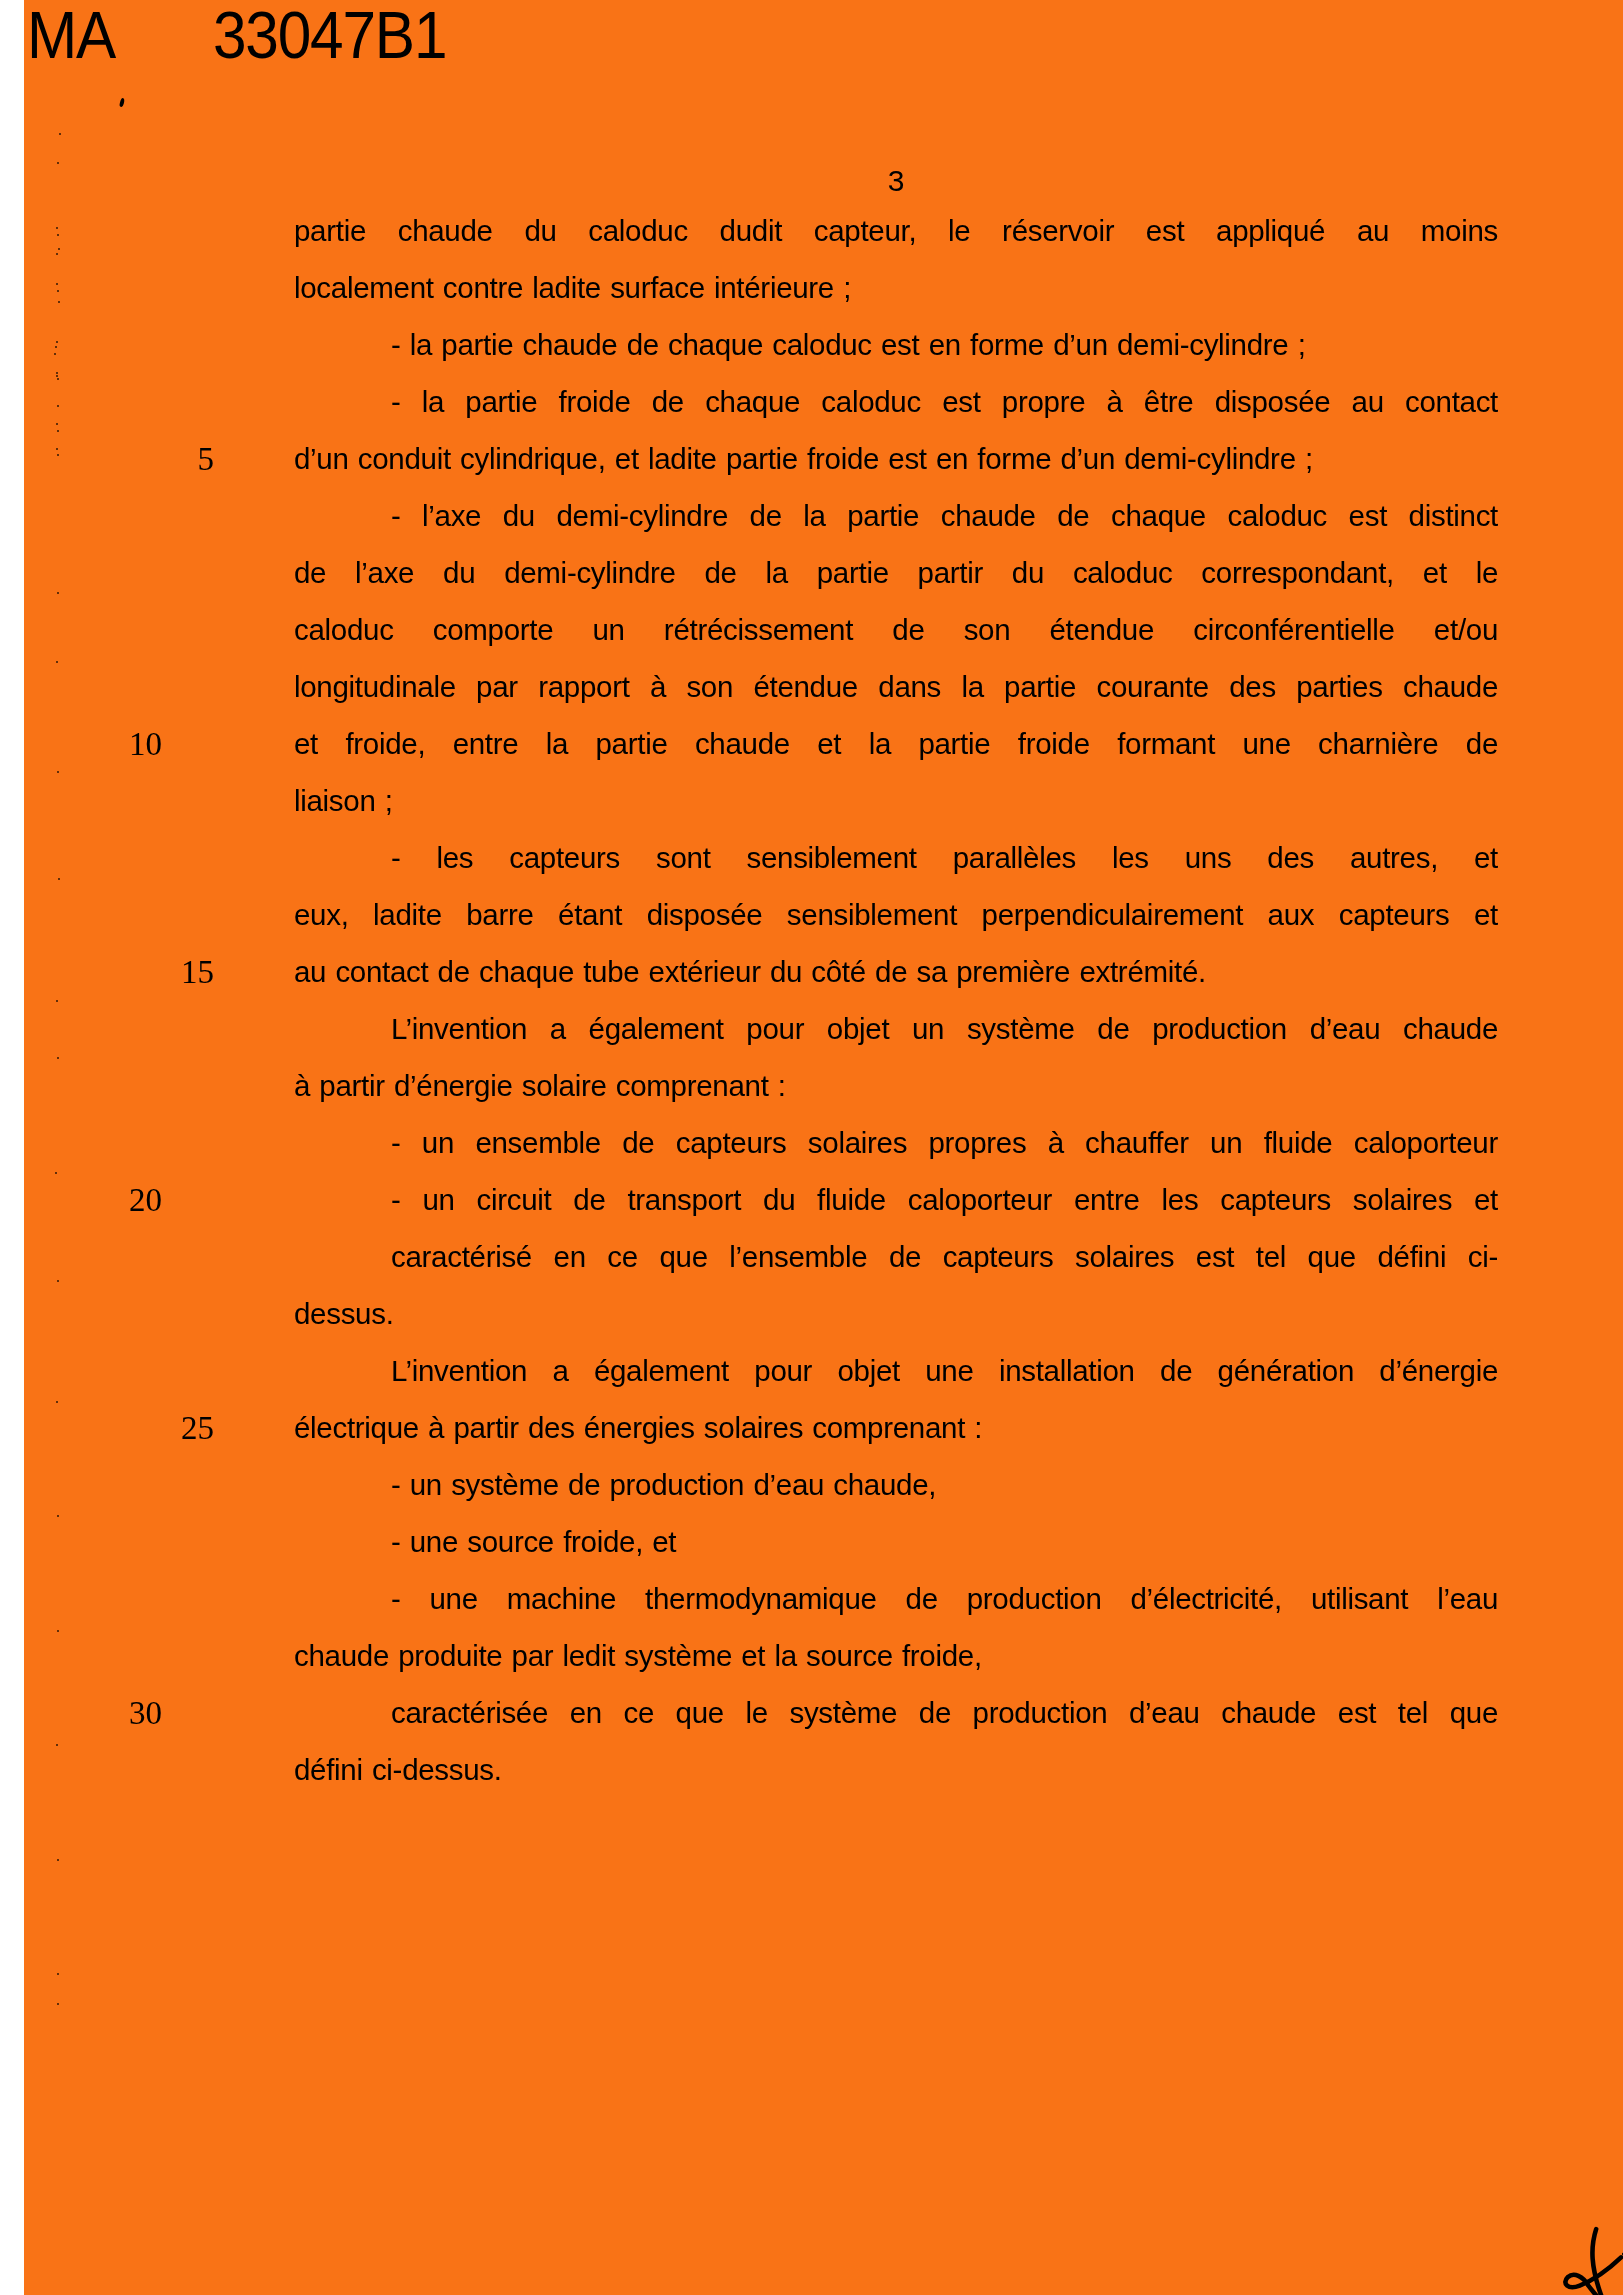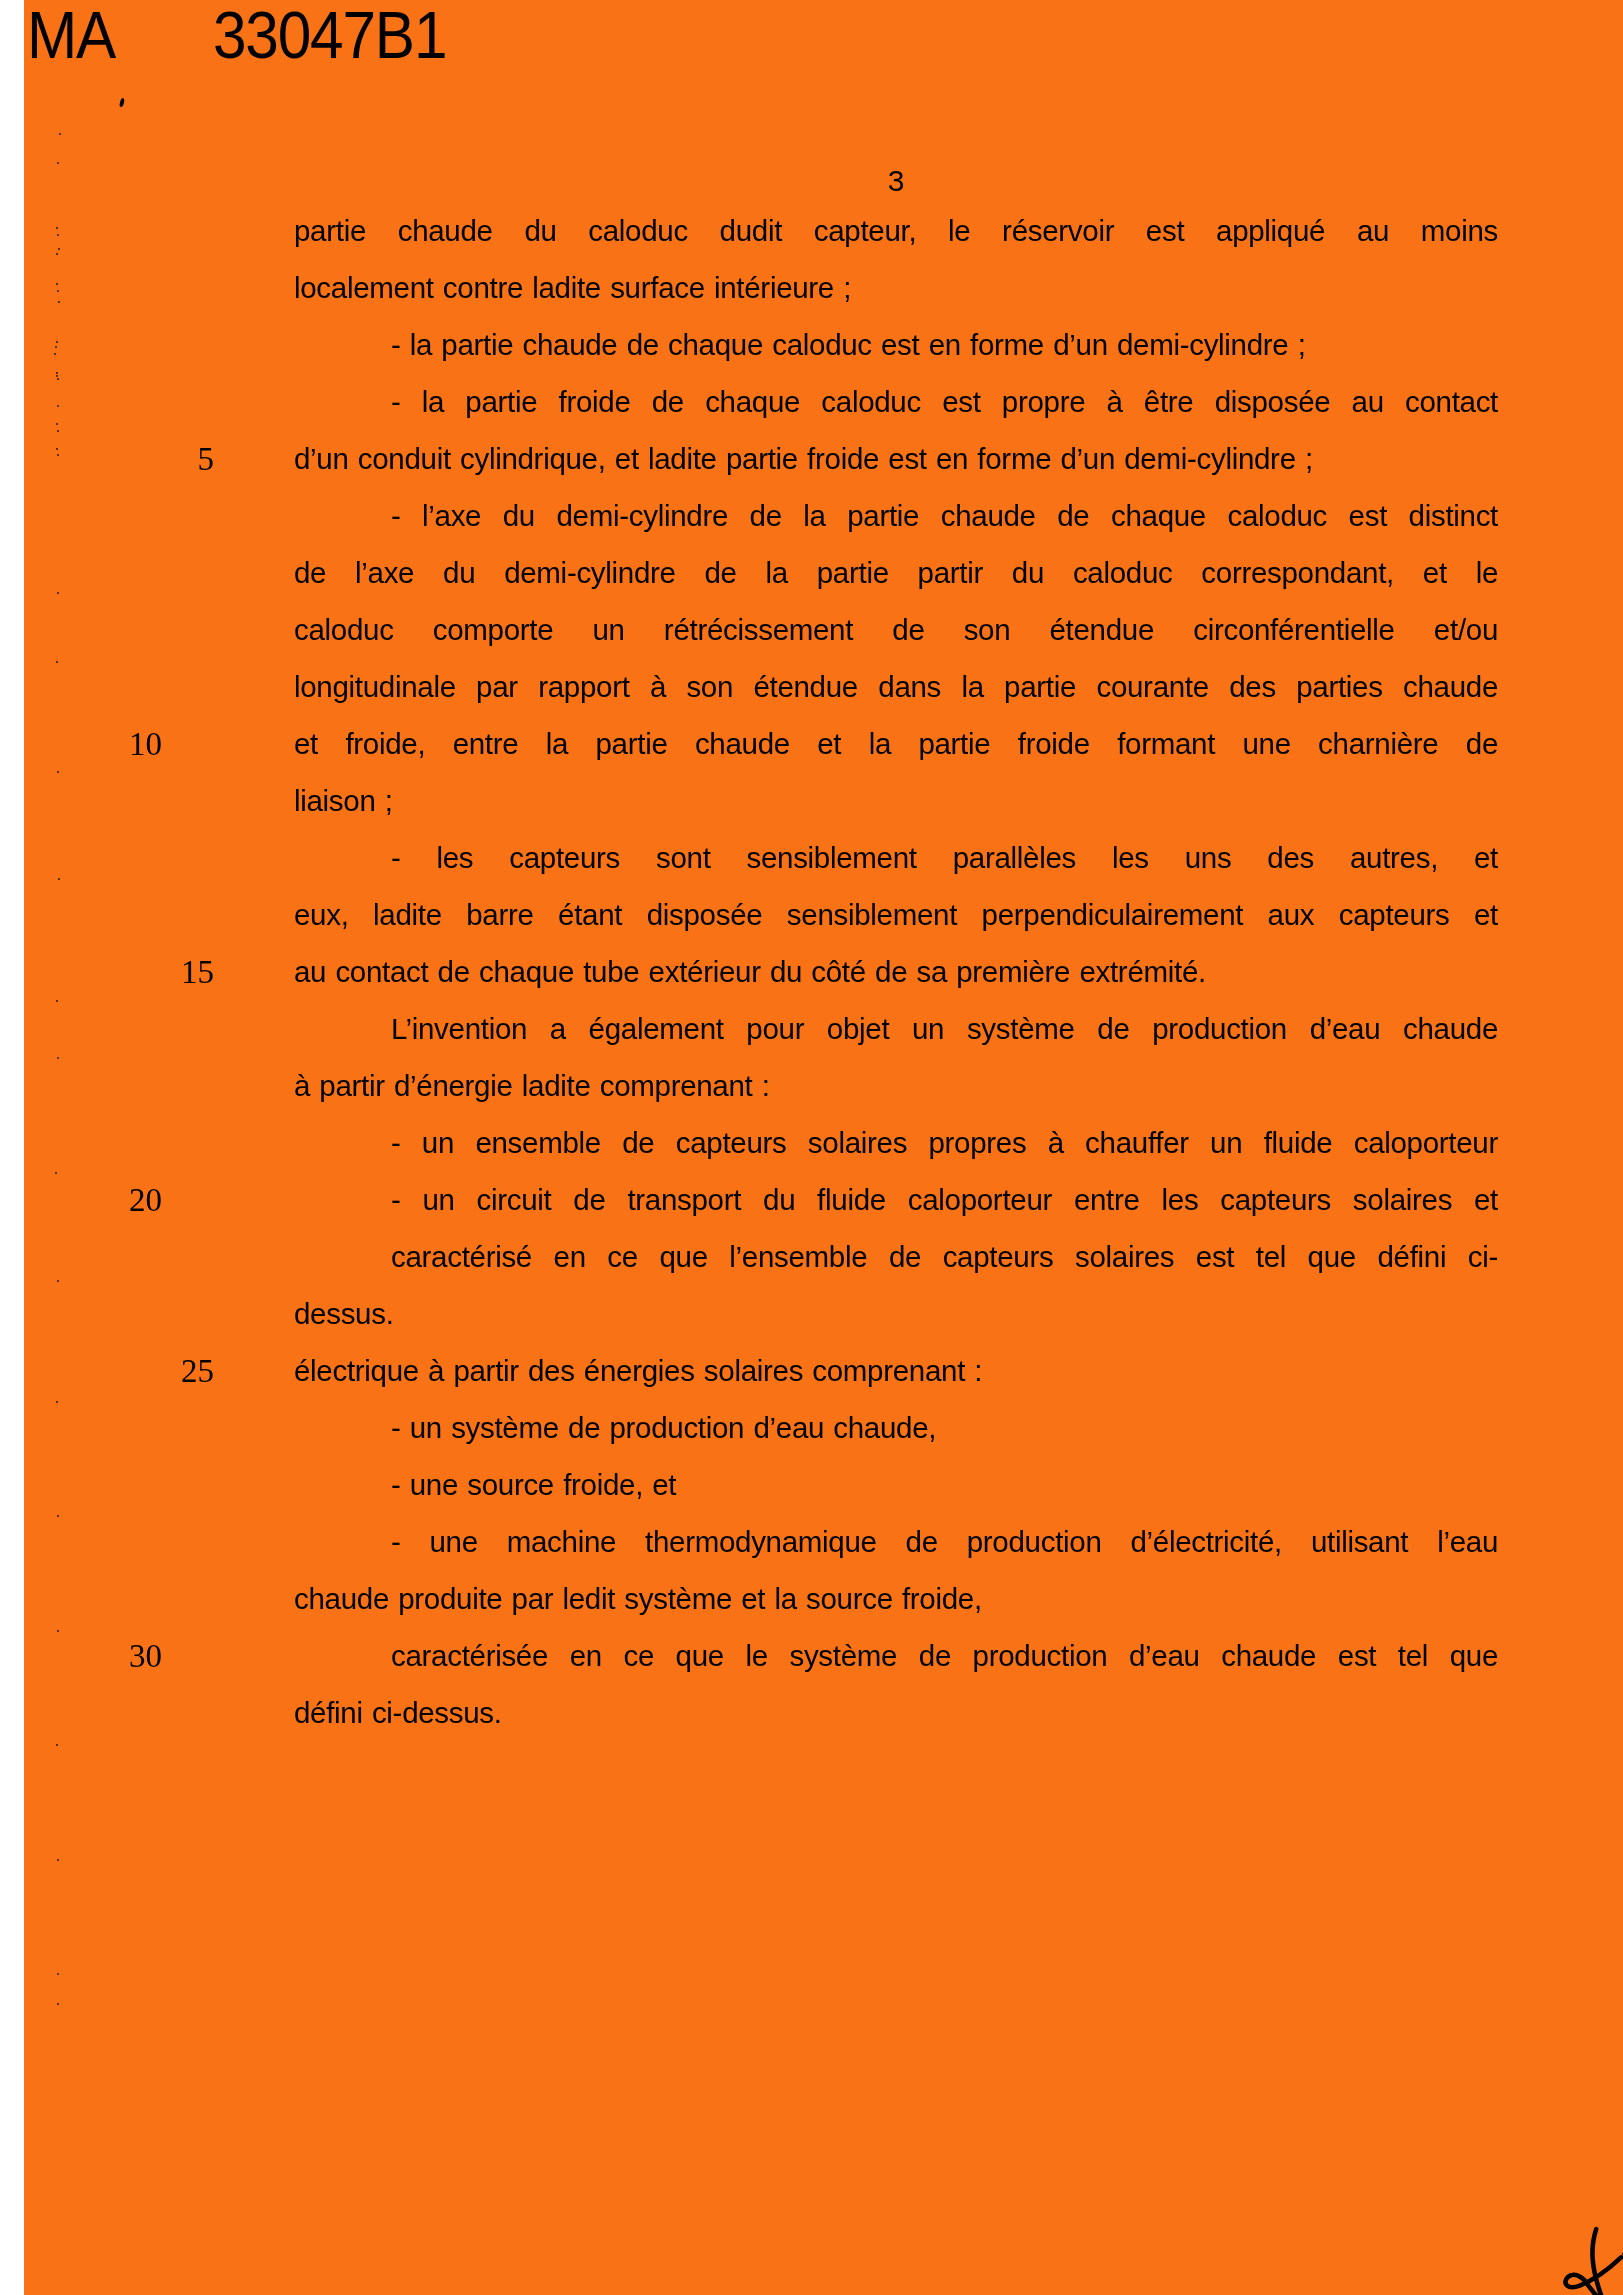--- a/index.html
+++ b/index.html
@@ -116,25 +116,26 @@
       <div class="line indent just"><span>- l’axe du demi-cylindre de la partie chaude de chaque caloduc est distinct</span></div>
       <div class="line just"><span>de l’axe du demi-cylindre de la partie partir du caloduc correspondant, et le</span></div>
       <div class="line just"><span>caloduc comporte un rétrécissement de son étendue circonférentielle et/ou</span></div>
       <div class="line just"><span>longitudinale par rapport à son étendue dans la partie courante des parties chaude</span></div>
       <div class="line just"><span class="margin-num">10</span><span>et froide, entre la partie chaude et la partie froide formant une charnière de</span></div>
       <div class="line"><span>liaison ;</span></div>
       <div class="line indent just"><span>- les capteurs sont sensiblement parallèles les uns des autres, et</span></div>
       <div class="line just"><span>eux, ladite barre étant disposée sensiblement perpendiculairement aux capteurs et</span></div>
       <div class="line"><span class="margin-num">15</span><span>au contact de chaque tube extérieur du côté de sa première extrémité.</span></div>
       <div class="line indent just"><span>L’invention a également pour objet un système de production d’eau chaude</span></div>
-      <div class="line"><span>à partir d’énergie ladite comprenant :</span></div>
+      <div class="line"><span>à partir d’énergie solaire comprenant :</span></div>
       <div class="line indent just"><span>- un ensemble de capteurs solaires propres à chauffer un fluide caloporteur</span></div>
       <div class="line indent just"><span class="margin-num">20</span><span>- un circuit de transport du fluide caloporteur entre les capteurs solaires et</span></div>
       <div class="line indent just"><span>caractérisé en ce que l’ensemble de capteurs solaires est tel que défini ci-</span></div>
       <div class="line"><span>dessus.</span></div>
+      <div class="line indent just"><span>L’invention a également pour objet une installation de génération d’énergie</span></div>
       <div class="line"><span class="margin-num">25</span><span>électrique à partir des énergies solaires comprenant :</span></div>
       <div class="line indent"><span>- un système de production d’eau chaude,</span></div>
       <div class="line indent"><span>- une source froide, et</span></div>
       <div class="line indent just"><span>- une machine thermodynamique de production d’électricité, utilisant l’eau</span></div>
       <div class="line"><span>chaude produite par ledit système et la source froide,</span></div>
       <div class="line indent just"><span class="margin-num">30</span><span>caractérisée en ce que le système de production d’eau chaude est tel que</span></div>
       <div class="line"><span>défini ci-dessus.</span></div>
     </div>
 
   <svg class="signature" viewBox="0 0 195 119" fill="none" xmlns="http://www.w3.org/2000/svg">

